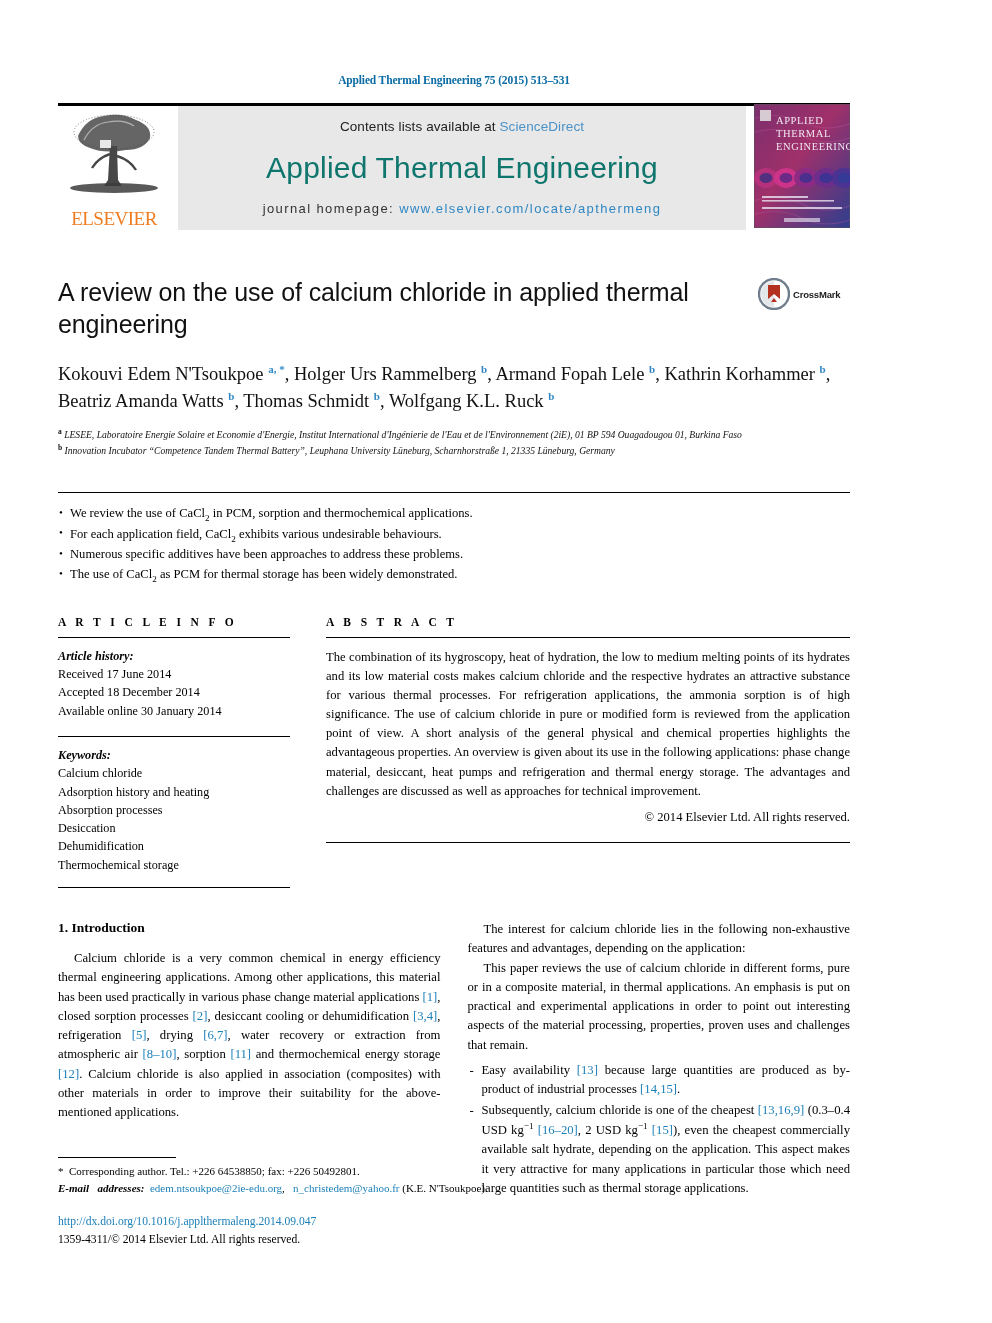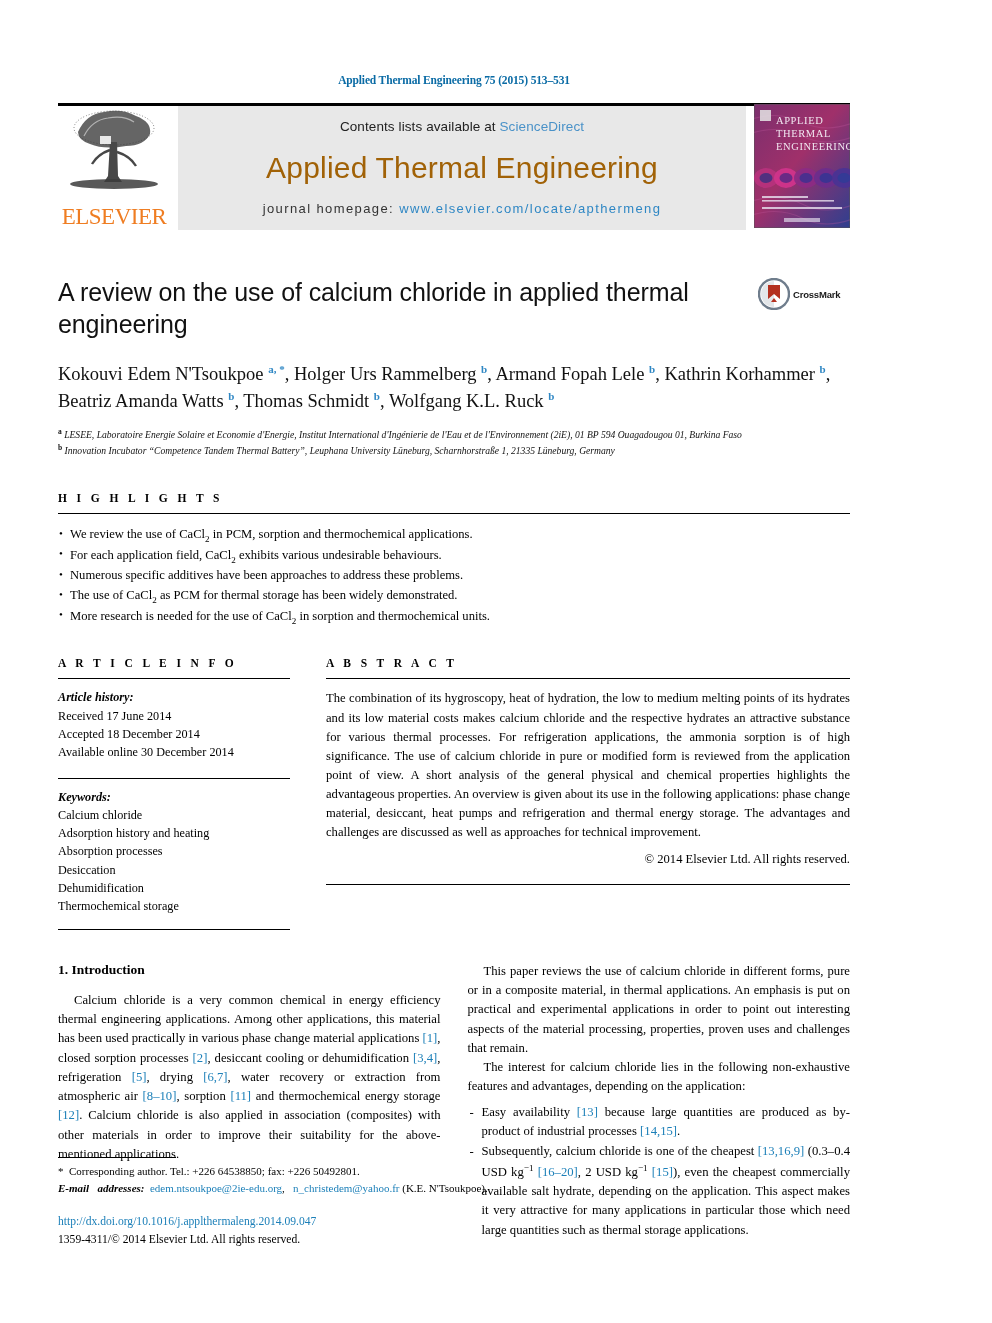--- a/index.html
+++ b/index.html
@@ -50,21 +50,21 @@
     flex-direction: column;
     align-items: center;
     justify-content: flex-end;
     padding-bottom: 2px;
     box-sizing: border-box;
   }
   .tree-svg { display:block; }
   .elsevier-word {
     font-family: "Liberation Serif", serif;
     color: #ef7d22;
-    font-size: 23px;
+    font-size: 19px;
     letter-spacing: -0.5px;
     line-height: 1;
     margin-top: 13px;
   }
   .masthead-center {
     flex: 1 1 auto;
     background: #e8e8e8;
     margin-left: 8px;
     margin-right: 8px;
     display: flex;
@@ -77,21 +77,21 @@
   .contents-line {
     font-family: "Liberation Sans", sans-serif;
     font-size: 13.5px;
     color: #222;
     letter-spacing: 0.1px;
   }
   .sd-link { color: #4a92c8; }
   .journal-name {
     font-family: "Liberation Sans", sans-serif;
     font-size: 30px;
-    color: #a16207;
+    color: #0f766e;
     letter-spacing: 0.2px;
     font-weight: 400;
   }
   .homepage-line {
     font-family: "Liberation Sans", sans-serif;
     font-size: 13px;
     color: #333;
     letter-spacing: 1.4px;
   }
   .homepage-url { color: #2f87c4; }
@@ -377,41 +377,39 @@
 
     <div class="authors">Kokouvi Edem N'Tsoukpoe <sup>a, *</sup>, Holger Urs Rammelberg <sup>b</sup>, Armand Fopah Lele <sup>b</sup>, Kathrin Korhammer <sup>b</sup>, Beatriz Amanda Watts <sup>b</sup>, Thomas Schmidt <sup>b</sup>, Wolfgang K.L. Ruck <sup>b</sup></div>
 
     <div class="affils">
       <div><sup>a</sup> <span>LESEE, Laboratoire Energie Solaire et Economie d'Energie, Institut International d'Ingénierie de l'Eau et de l'Environnement (2iE), 01 BP 594 Ouagadougou 01, Burkina Faso</span></div>
       <div><sup>b</sup> <span>Innovation Incubator “Competence Tandem Thermal Battery”, Leuphana University Lüneburg, Scharnhorstraße 1, 21335 Lüneburg, Germany</span></div>
     </div>
   </div>
 
   <div class="hl-section">
-    <div class="sec-label">H I G H L I G H T S</div>
     <hr class="rule-full">
     <ul class="highlights-list">
         <li>We review the use of CaCl<sub class="small">2</sub> in PCM, sorption and thermochemical applications.</li>
         <li>For each application field, CaCl<sub class="small">2</sub> exhibits various undesirable behaviours.</li>
         <li>Numerous specific additives have been approaches to address these problems.</li>
         <li>The use of CaCl<sub class="small">2</sub> as PCM for thermal storage has been widely demonstrated.</li>
-        <li>More research is needed for the use of CaCl<sub class="small">2</sub> in sorption and thermochemical units.</li>
       </ul>
   </div>
 
   <div class="info-abstract">
 
     <div class="col-info">
       <div class="sec-label">A R T I C L E   I N F O</div>
       <hr class="rule-col">
       <div class="info-body">
         <div class="info-head">Article history:</div>
         <div>Received 17 June 2014</div>
         <div>Accepted 18 December 2014</div>
-        <div>Available online 30 December 2014</div>
+        <div>Available online 30 January 2014</div>
       </div>
       <div class="kw-block info-body">
         <div class="info-head">Keywords:</div>
         <div>Calcium chloride</div>
         <div>Adsorption history and heating</div>
         <div>Absorption processes</div>
         <div>Desiccation</div>
         <div>Dehumidification</div>
         <div>Thermochemical storage</div>
       </div>
@@ -426,22 +424,22 @@
       <hr class="abstract-bottom-rule">
     </div>
   </div>
 
   <div class="body-cols">
     <div class="bcol">
       <h2 class="sec-title">1.  Introduction</h2>
       <p class="para">Calcium chloride is a very common chemical in energy efficiency thermal engineering applications. Among other applications, this material has been used practically in various phase change material applications <span class="ref">[1]</span>, closed sorption processes <span class="ref">[2]</span>, desiccant cooling or dehumidification <span class="ref">[3,4]</span>, refrigeration <span class="ref">[5]</span>, drying <span class="ref">[6,7]</span>, water recovery or extraction from atmospheric air <span class="ref">[8–10]</span>, sorption <span class="ref">[11]</span> and thermochemical energy storage <span class="ref">[12]</span>. Calcium chloride is also applied in association (composites) with other materials in order to improve their suitability for the above-mentioned applications.</p>
     </div>
     <div class="bcol">
+      <p class="para">The interest for calcium chloride lies in the following non-exhaustive features and advantages, depending on the application:</p>
       <p class="para">This paper reviews the use of calcium chloride in different forms, pure or in a composite material, in thermal applications. An emphasis is put on practical and experimental applications in order to point out interesting aspects of the material processing, properties, proven uses and challenges that remain.</p>
-      <p class="para">The interest for calcium chloride lies in the following non-exhaustive features and advantages, depending on the application:</p>
       <ul class="dashlist">
           <li>Easy availability <span class="ref">[13]</span> because large quantities are produced as by-product of industrial processes <span class="ref">[14,15]</span>.</li>
           <li>Subsequently, calcium chloride is one of the cheapest <span class="ref">[13,16,9]</span> (0.3–0.4 USD kg<sup class="small">−1</sup> <span class="ref">[16–20]</span>, 2 USD kg<sup class="small">−1</sup> <span class="ref">[15]</span>), even the cheapest commercially available salt hydrate, depending on the application. This aspect makes it very attractive for many applications in particular those which need large quantities such as thermal storage applications.</li>
         </ul>
     </div>
   </div>
 
   <div class="footnote">
     <hr class="fn-rule">
     <div class="fn-text"><span class="star">*</span>&nbsp; Corresponding author. Tel.: +226 64538850; fax: +226 50492801.</div>

